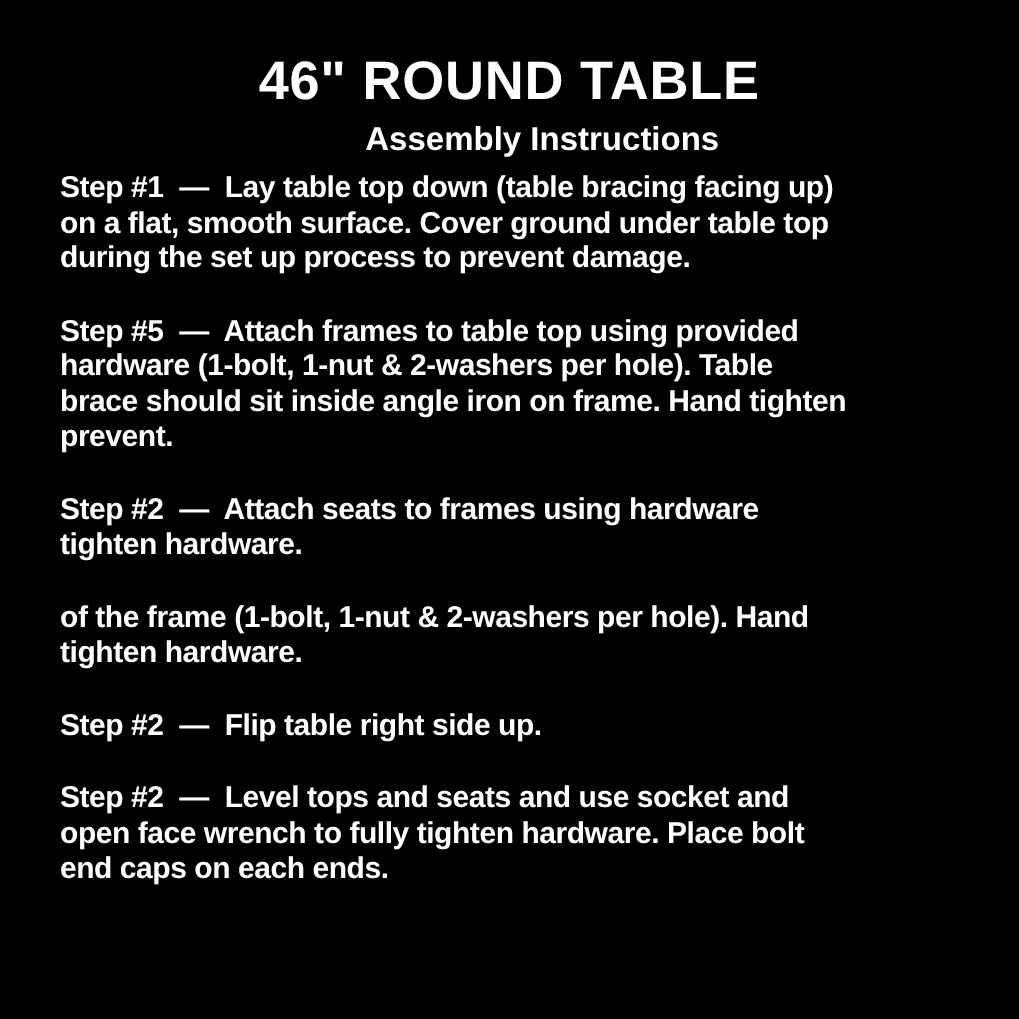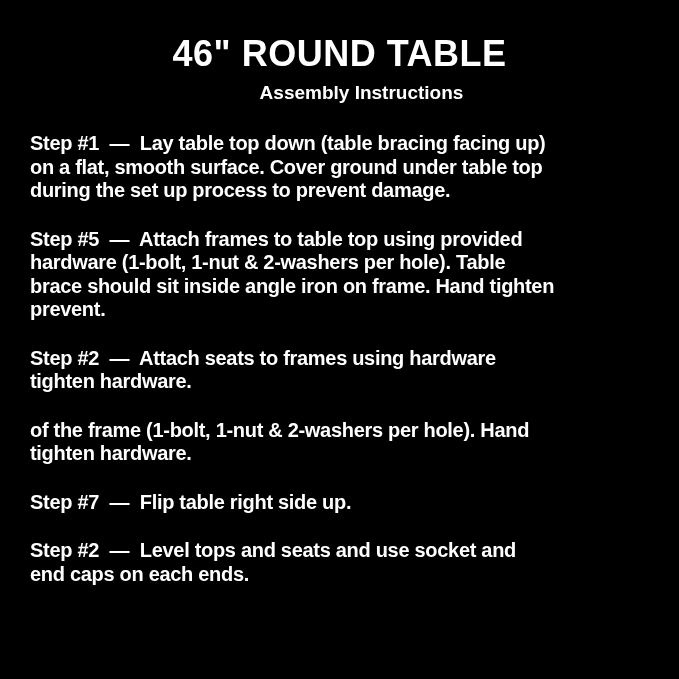--- a/index.html
+++ b/index.html
@@ -21,28 +21,28 @@
   .header {
     padding-top: 34px;
     text-align: center;
   }
   .title {
     font-size: 36px;
     line-height: 40px;
     letter-spacing: 0.5px;
   }
   .subtitle {
-    font-size: 19px;
+    font-size: 22px;
     line-height: 30px;
     margin-top: 4px;
     margin-left: 44px;
   }
   .steps {
-    margin-top: 24px;
-    padding-left: 30px;
+    margin-top: 6px;
+    padding-left: 40px;
     padding-right: 30px;
   }
   .step {
     margin-bottom: 25px;
   }
   .line {
     font-size: 20px;
     line-height: 23.5px;
     letter-spacing: -0.3px;
     white-space: pre;
@@ -76,22 +76,23 @@
       <div class="line">Step #2  —  Attach seats to frames using hardware</div>
       <div class="line">tighten hardware.</div>
     </div>
 
     <div class="step">
       <div class="line">of the frame (1-bolt, 1-nut &amp; 2-washers per hole). Hand</div>
       <div class="line">tighten hardware.</div>
     </div>
 
     <div class="step">
-      <div class="line">Step #7  —  Flip table right side up.</div>
+      <div class="line">Step #2  —  Flip table right side up.</div>
     </div>
 
     <div class="step">
       <div class="line">Step #2  —  Level tops and seats and use socket and</div>
+      <div class="line">open face wrench to fully tighten hardware. Place bolt</div>
       <div class="line">end caps on each ends.</div>
     </div>
 
   </div>
 </div>
 
 </body></html>

